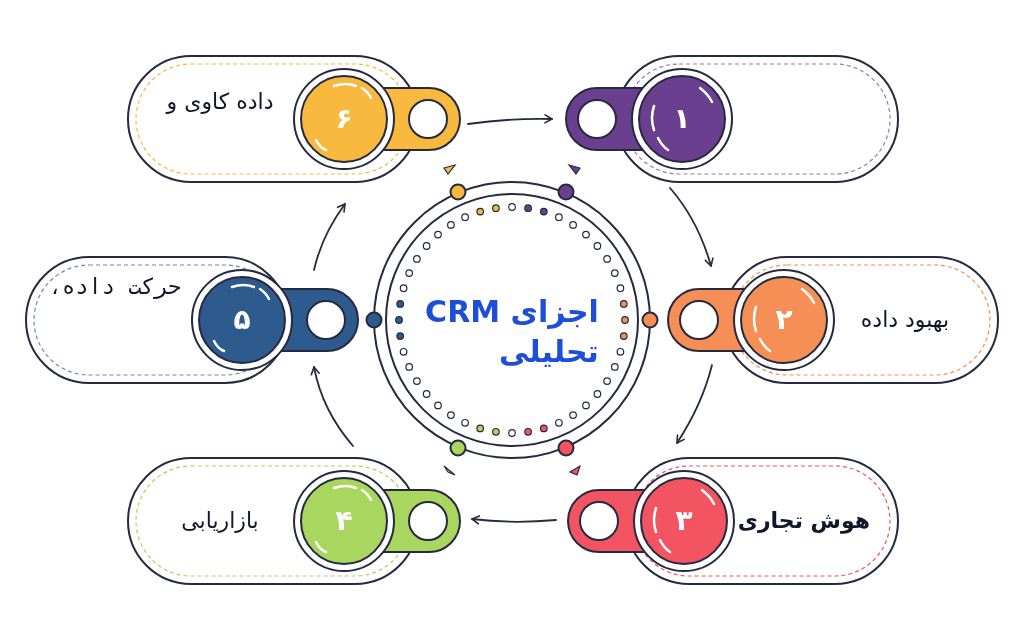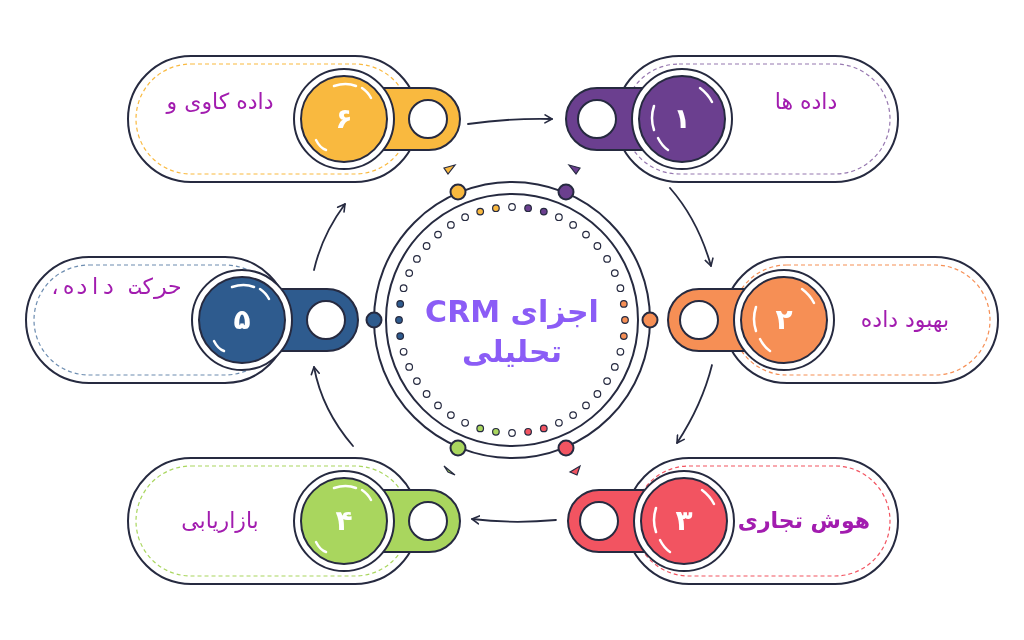--- a/index.html
+++ b/index.html
@@ -1,20 +1,20 @@
 <!DOCTYPE html>
 <html><head>
 <meta charset="utf-8">
 <style>
   html,body{margin:0;padding:0;background:#ffffff;}
   body{width:1024px;height:640px;position:relative;overflow:hidden;font-family:"DejaVu Sans",sans-serif;color:#1f1f2e;}
   svg.canvas{position:absolute;left:0;top:0;}
-  .label{position:absolute;direction:rtl;text-align:center;font-family:"DejaVu Sans",sans-serif;font-size:22px;line-height:34px;color:#a21caf;white-space:nowrap;}
+  .label{position:absolute;direction:rtl;text-align:center;font-family:"DejaVu Sans",sans-serif;font-size:22px;line-height:34px;color:#0f172a;white-space:nowrap;}
   .num{position:absolute;font-family:"DejaVu Sans",sans-serif;font-weight:bold;font-size:28px;color:#ffffff;text-align:center;width:60px;margin-left:-30px;margin-top:-20px;line-height:40px;}
-  .center-title{position:absolute;left:512px;top:292px;transform:translateX(-50%);direction:rtl;text-align:center;font-family:"DejaVu Sans",sans-serif;font-weight:bold;font-size:30px;line-height:40px;color:#8b5cf6;white-space:nowrap;}
+  .center-title{position:absolute;left:512px;top:292px;transform:translateX(-50%);direction:rtl;font-family:"DejaVu Sans",sans-serif;font-weight:bold;font-size:30px;line-height:40px;color:#1d4ed8;white-space:nowrap;}
 </style>
 </head>
 <body>
 
 <svg class="canvas" width="1024" height="640" viewBox="0 0 1024 640" xmlns="http://www.w3.org/2000/svg">
   <defs>
     <marker id="arrowhead" markerWidth="10" markerHeight="10" refX="8" refY="5" orient="auto" markerUnits="userSpaceOnUse">
       <path d="M1,1 L8,5 L1,9" fill="none" stroke="#262a40" stroke-width="1.6" stroke-linecap="round" stroke-linejoin="round"></path>
     </marker>
   </defs>
@@ -173,21 +173,20 @@
 <div class="num" style="left:682px;top:119px;">۱</div>
 <div class="num" style="left:242px;top:320px;">۵</div>
 <div class="num" style="left:784px;top:320px;">۲</div>
 <div class="num" style="left:344px;top:521px;">۴</div>
 <div class="num" style="left:684px;top:521px;">۳</div>
 
 <div class="label" style="left:150px;top:85px;width:140px;">
   <div>داده کاوی و</div>
 </div>
 <div class="label" style="left:736px;top:85px;width:140px;">
-  <div>داده ها</div>
 </div>
 <div class="label" style="left:44px;top:272px;width:142px;font-family:Liberation Mono, monospace;">
   <div>حرکت داده،</div>
 </div>
 <div class="label" style="left:840px;top:303px;width:130px;text-align:center;">
   <div>بهبود داده</div>
 </div>
 <div class="label" style="left:160px;top:504px;width:120px;">
   <div>بازاریابی</div>
 </div>

